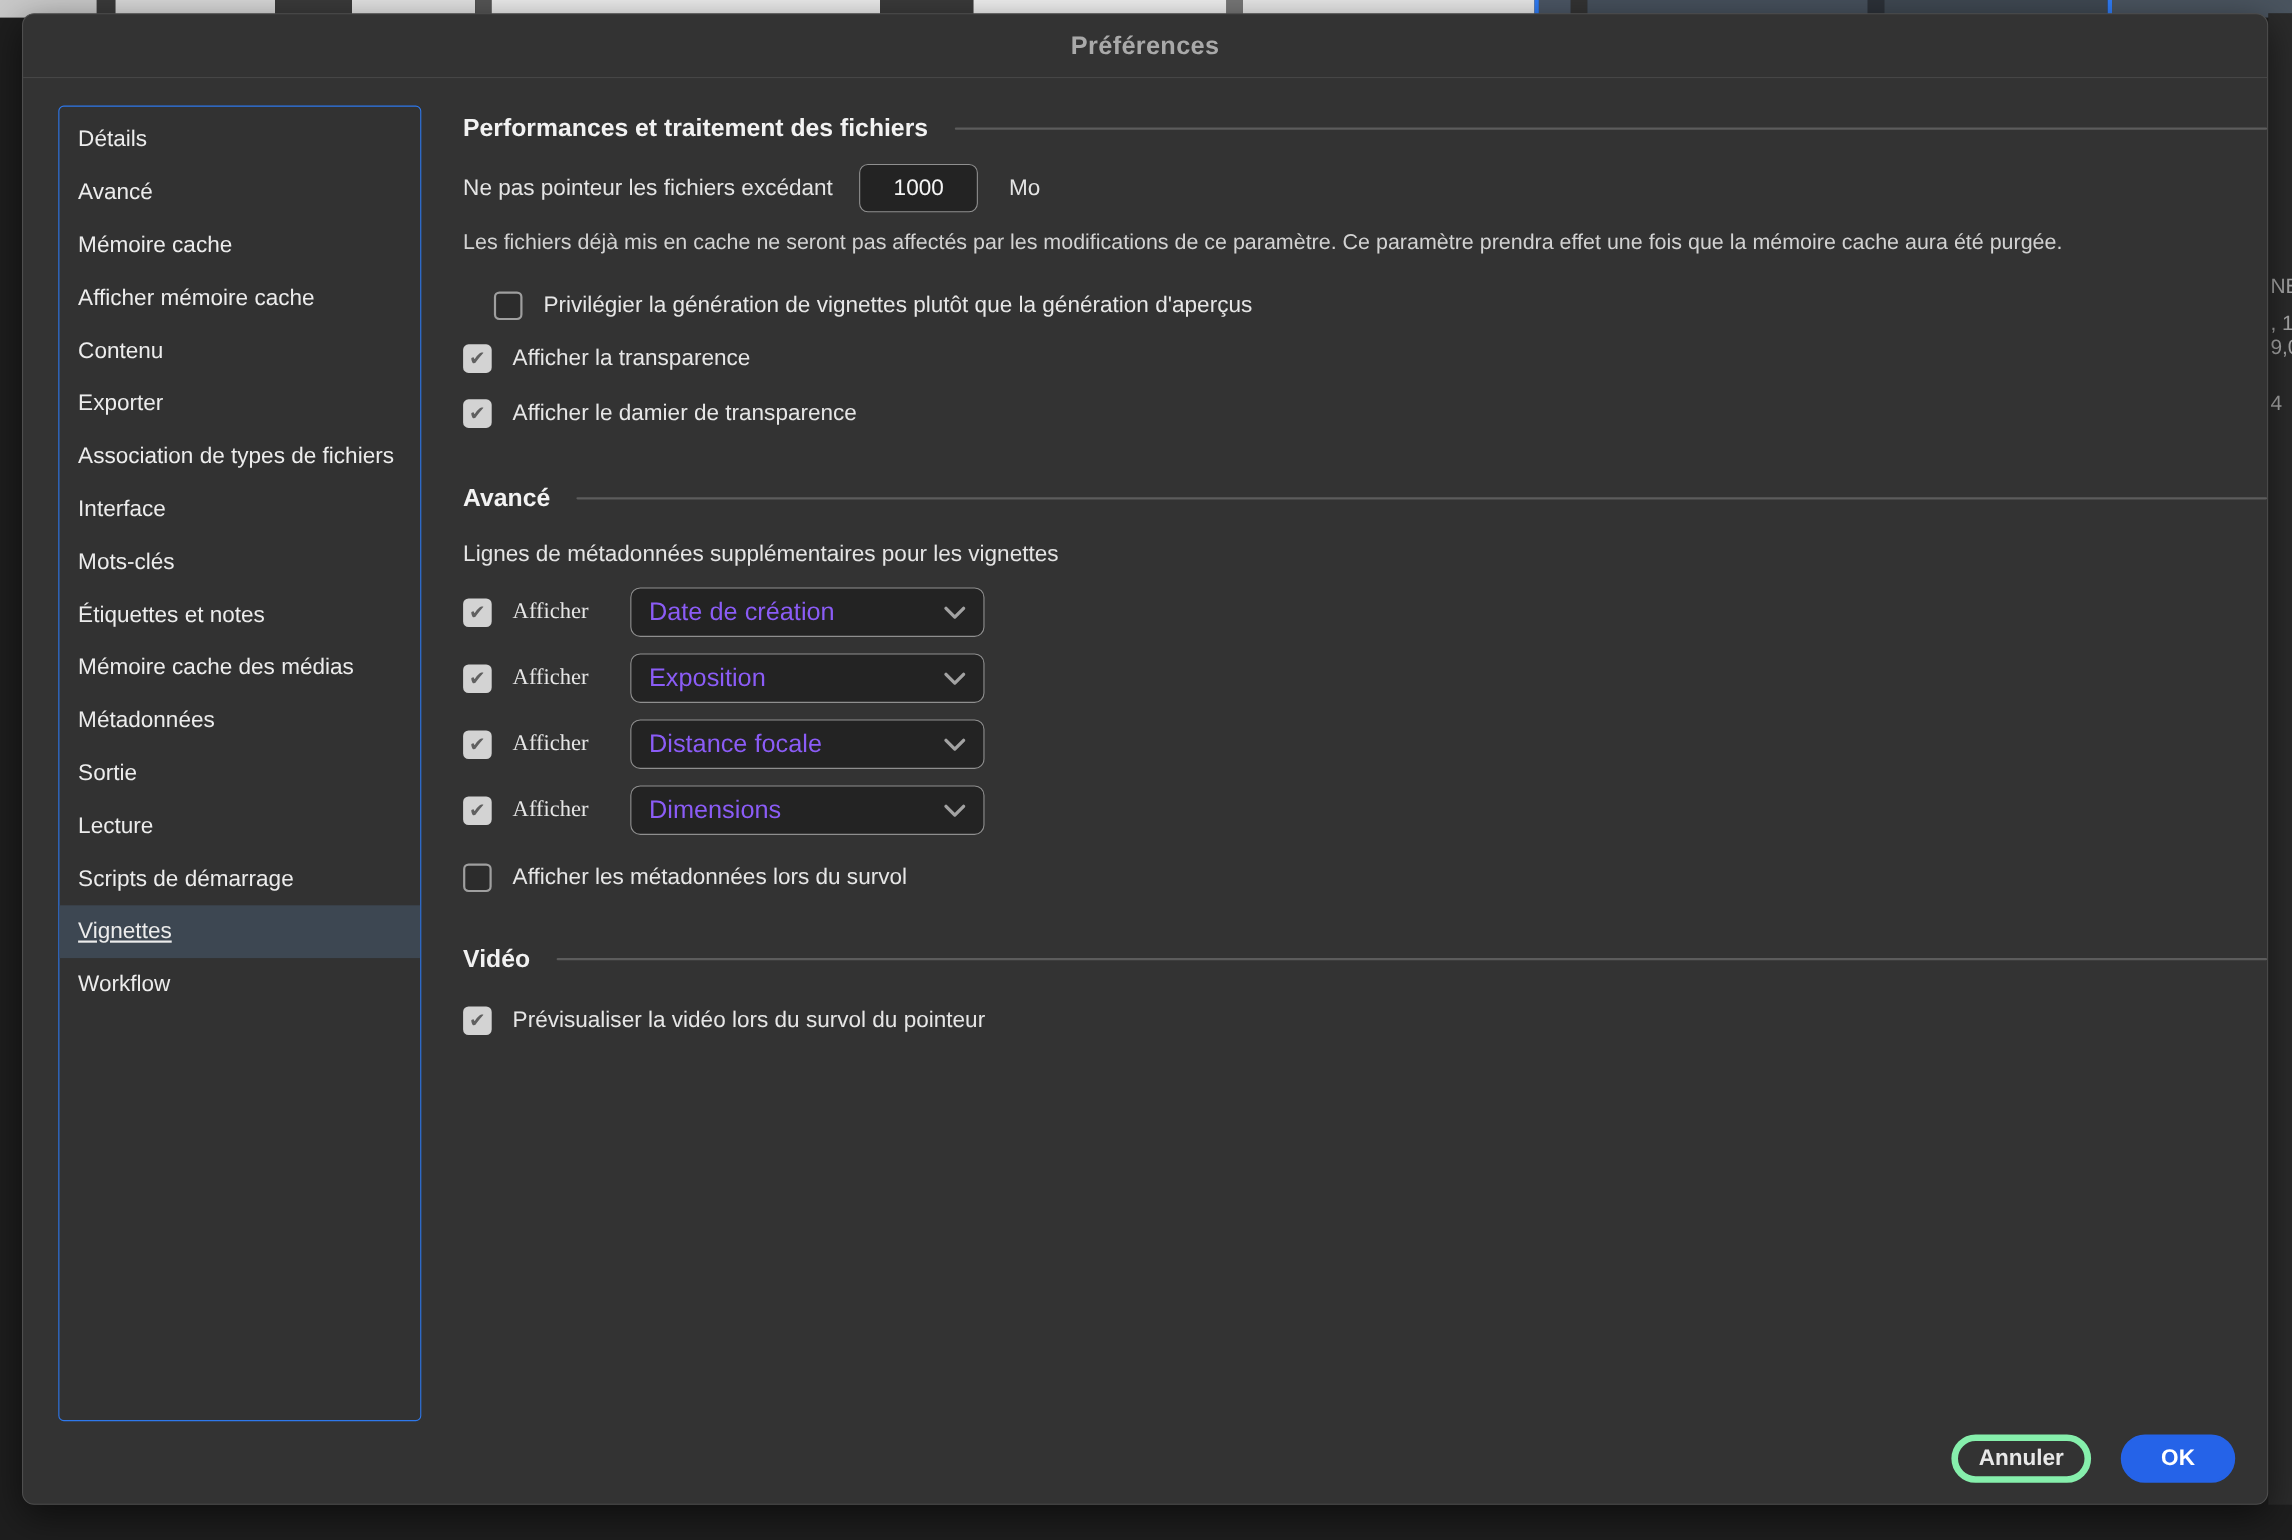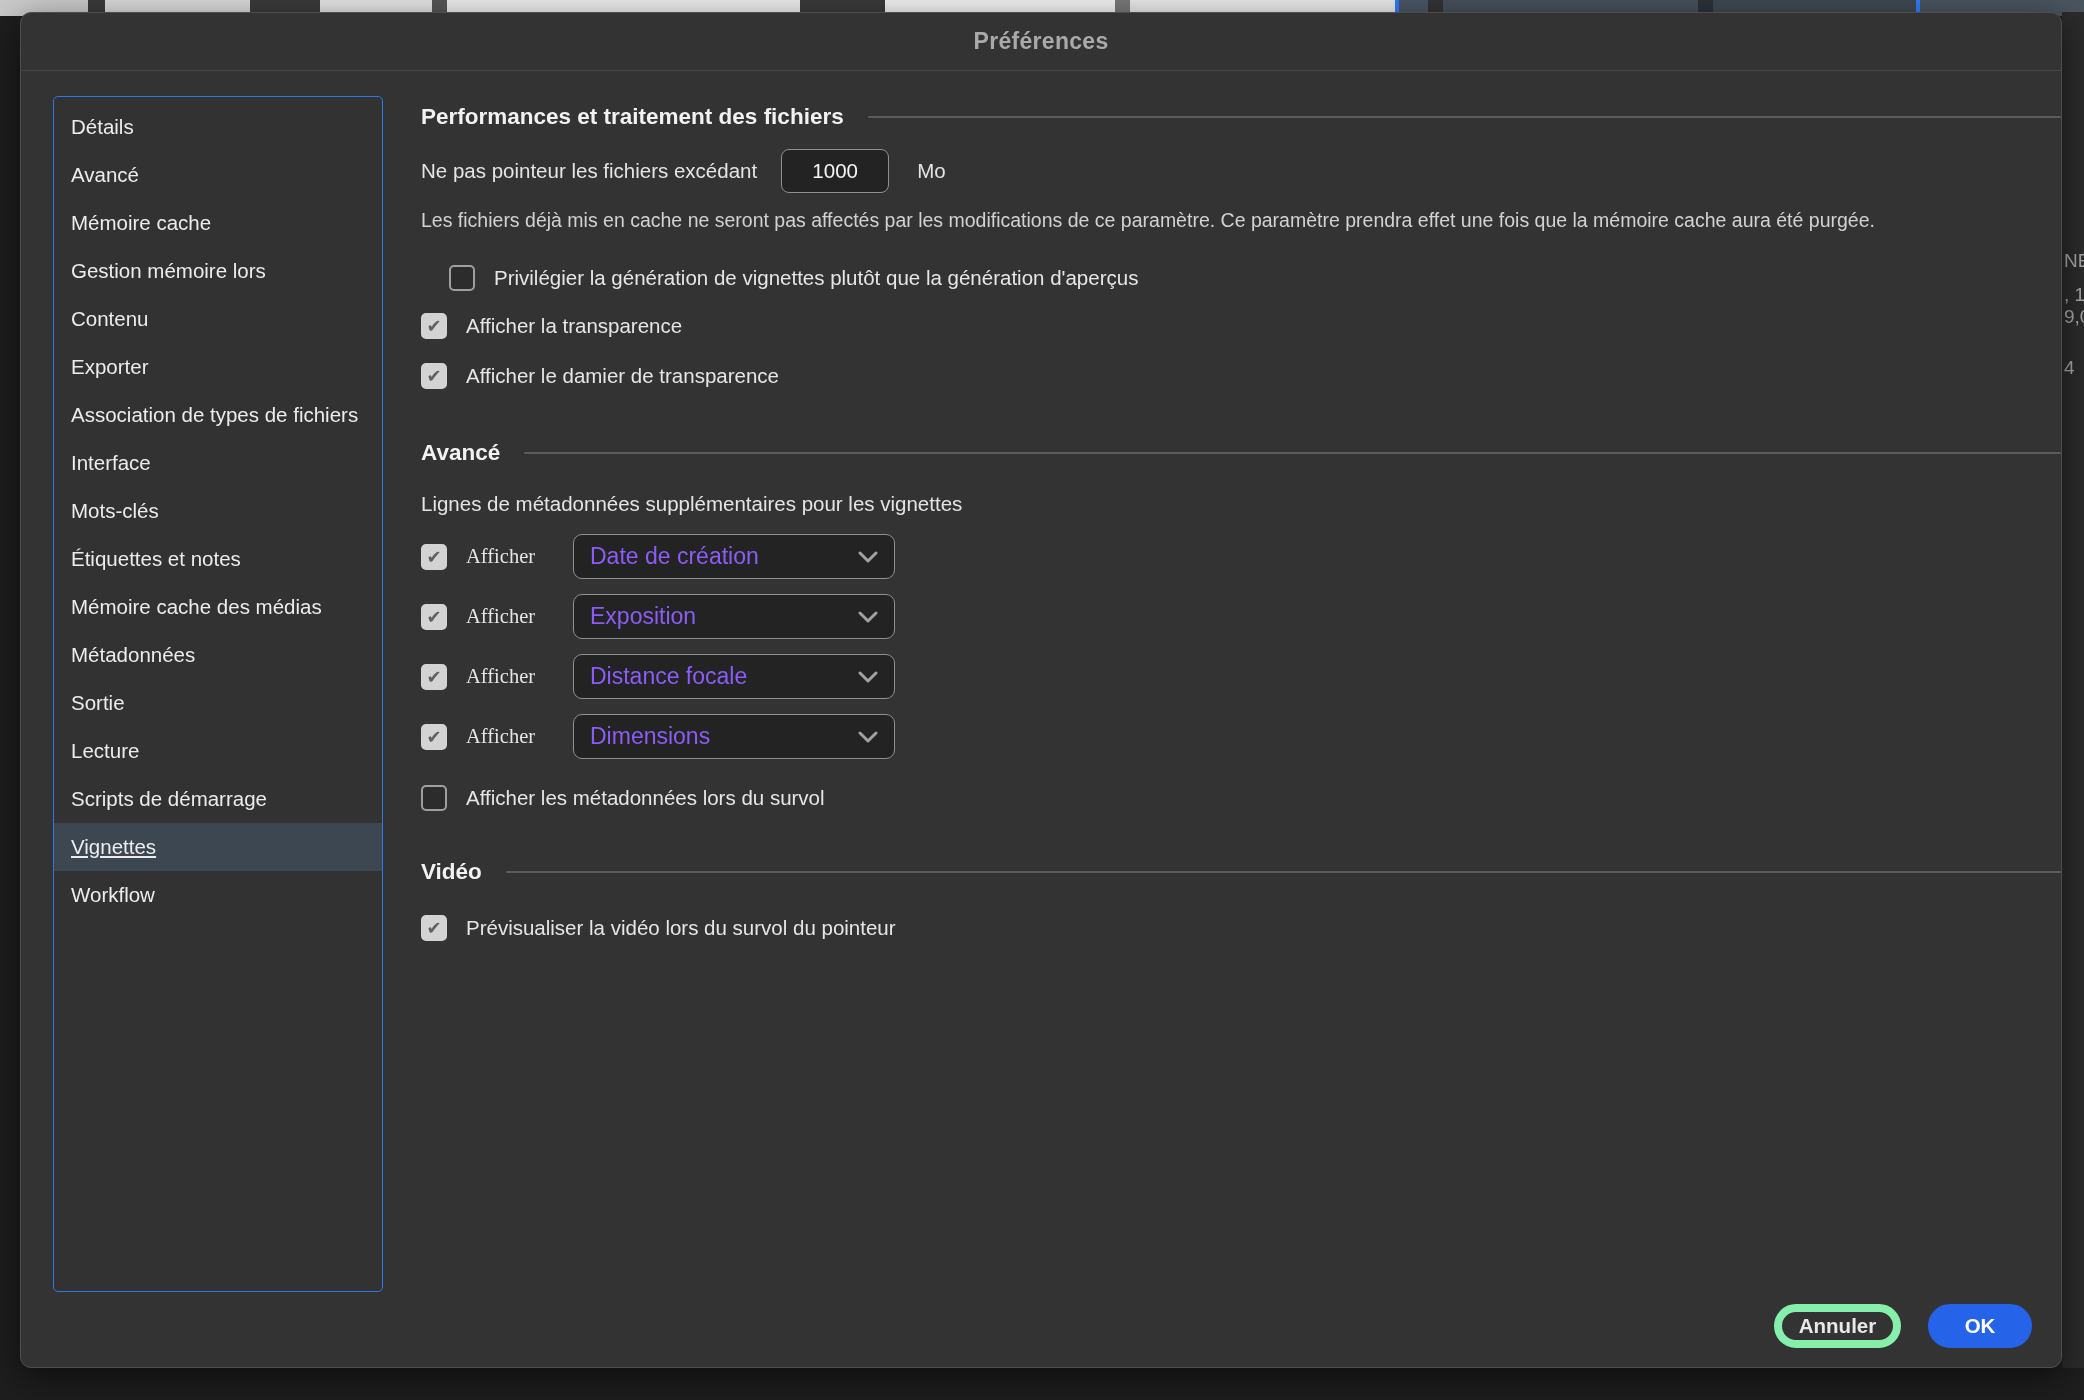--- a/index.html
+++ b/index.html
@@ -59,21 +59,21 @@
               border:1.5px solid #8f8f8f; border-radius:9px; display:flex;
               align-items:center; padding:0 16px; cursor:pointer; }
   .dd-value { flex:1; font-size:23px; color:#8b5cf6; white-space:nowrap; }
   .chev { flex:0 0 auto; }
 
   
   .btn { position:absolute; height:44px; border-radius:22px; display:flex;
          align-items:center; justify-content:center; font-size:20.5px;
          font-weight:bold; cursor:pointer; }
   .btn-cancel { left:1753px; top:1291px; width:127px; background:transparent;
-                border:8px solid #86efac; color:#e8e8e8; }
+                border:6px solid #86efac; color:#e8e8e8; }
   .btn-ok { left:1907px; top:1291px; width:104px; background:#2563e8;
             border:2px solid #2563e8; color:#ffffff; }
 </style>
 </head>
 <body>
 
 <div class="bg-top-strip">
   <div style="width:88px;background:#c9c9c9;"></div>
   <div style="width:17px;background:#3a3a3a;"></div>
   <div style="width:145px;background:#d8d8d8;"></div>
@@ -103,21 +103,21 @@
 </div>
 
 <div class="dialog">
 
   <div class="dialog-header">Préférences</div>
 
   <div class="sidebar">
     <div class="side-item">Détails</div>
     <div class="side-item">Avancé</div>
     <div class="side-item">Mémoire cache</div>
-    <div class="side-item">Gestion mémoire lors</div>
+    <div class="side-item">Afficher mémoire cache</div>
     <div class="side-item">Contenu</div>
     <div class="side-item">Exporter</div>
     <div class="side-item">Association de types de fichiers</div>
     <div class="side-item">Interface</div>
     <div class="side-item">Mots-clés</div>
     <div class="side-item">Étiquettes et notes</div>
     <div class="side-item">Mémoire cache des médias</div>
     <div class="side-item">Métadonnées</div>
     <div class="side-item">Sortie</div>
     <div class="side-item">Lecture</div>

